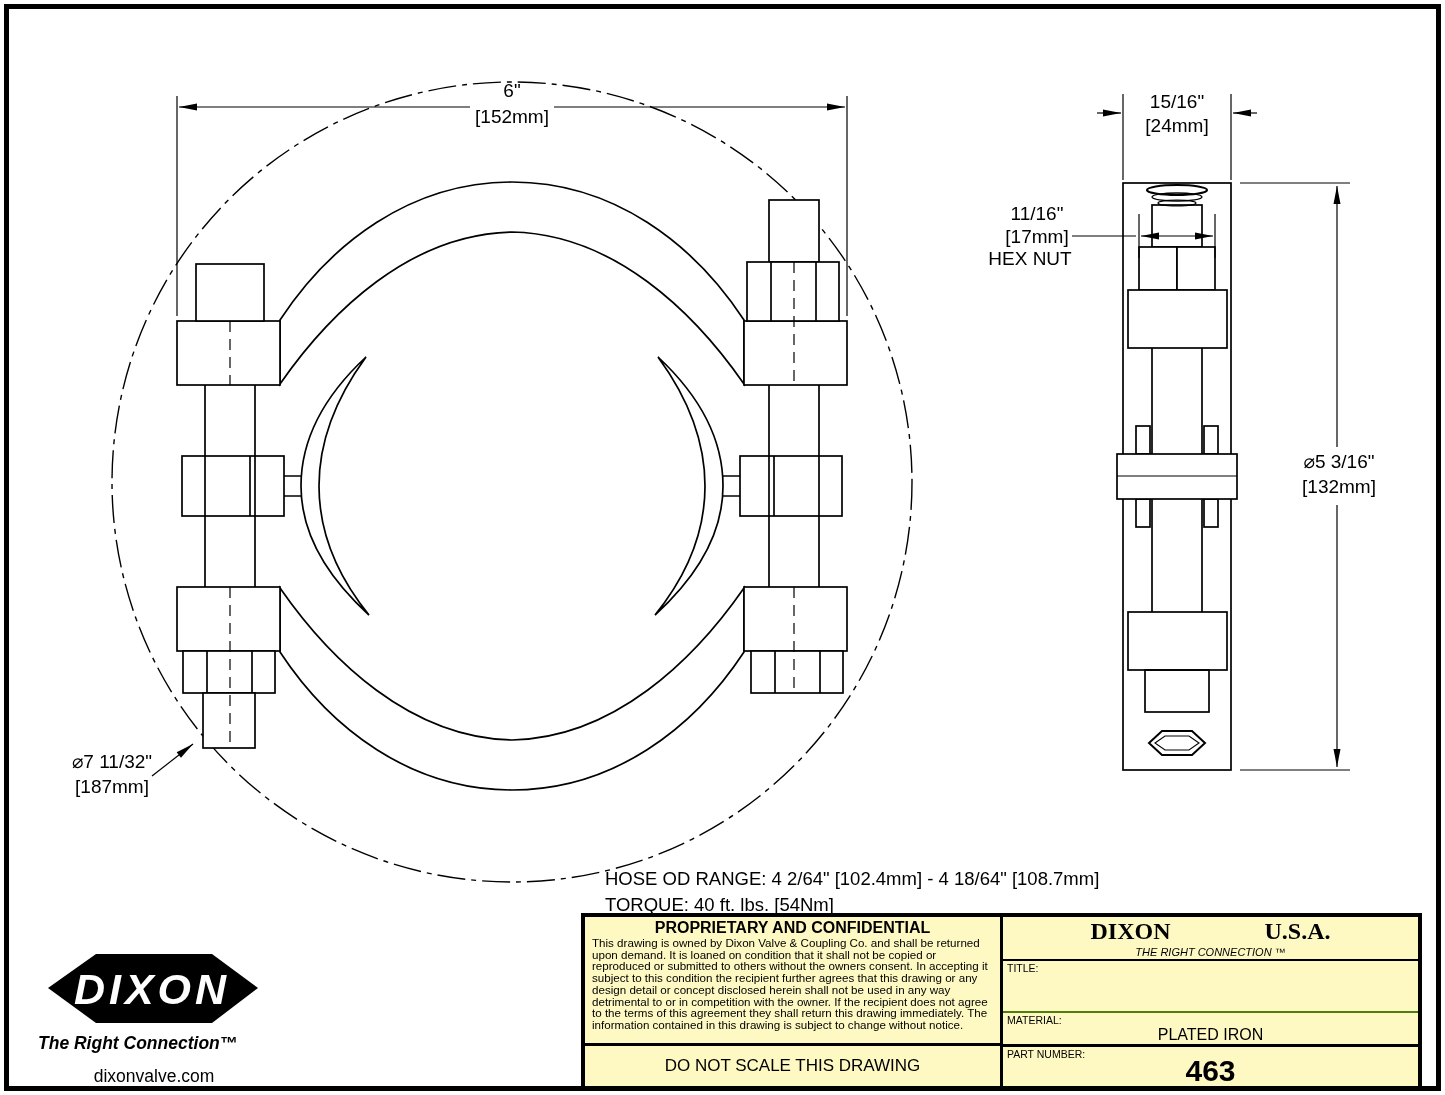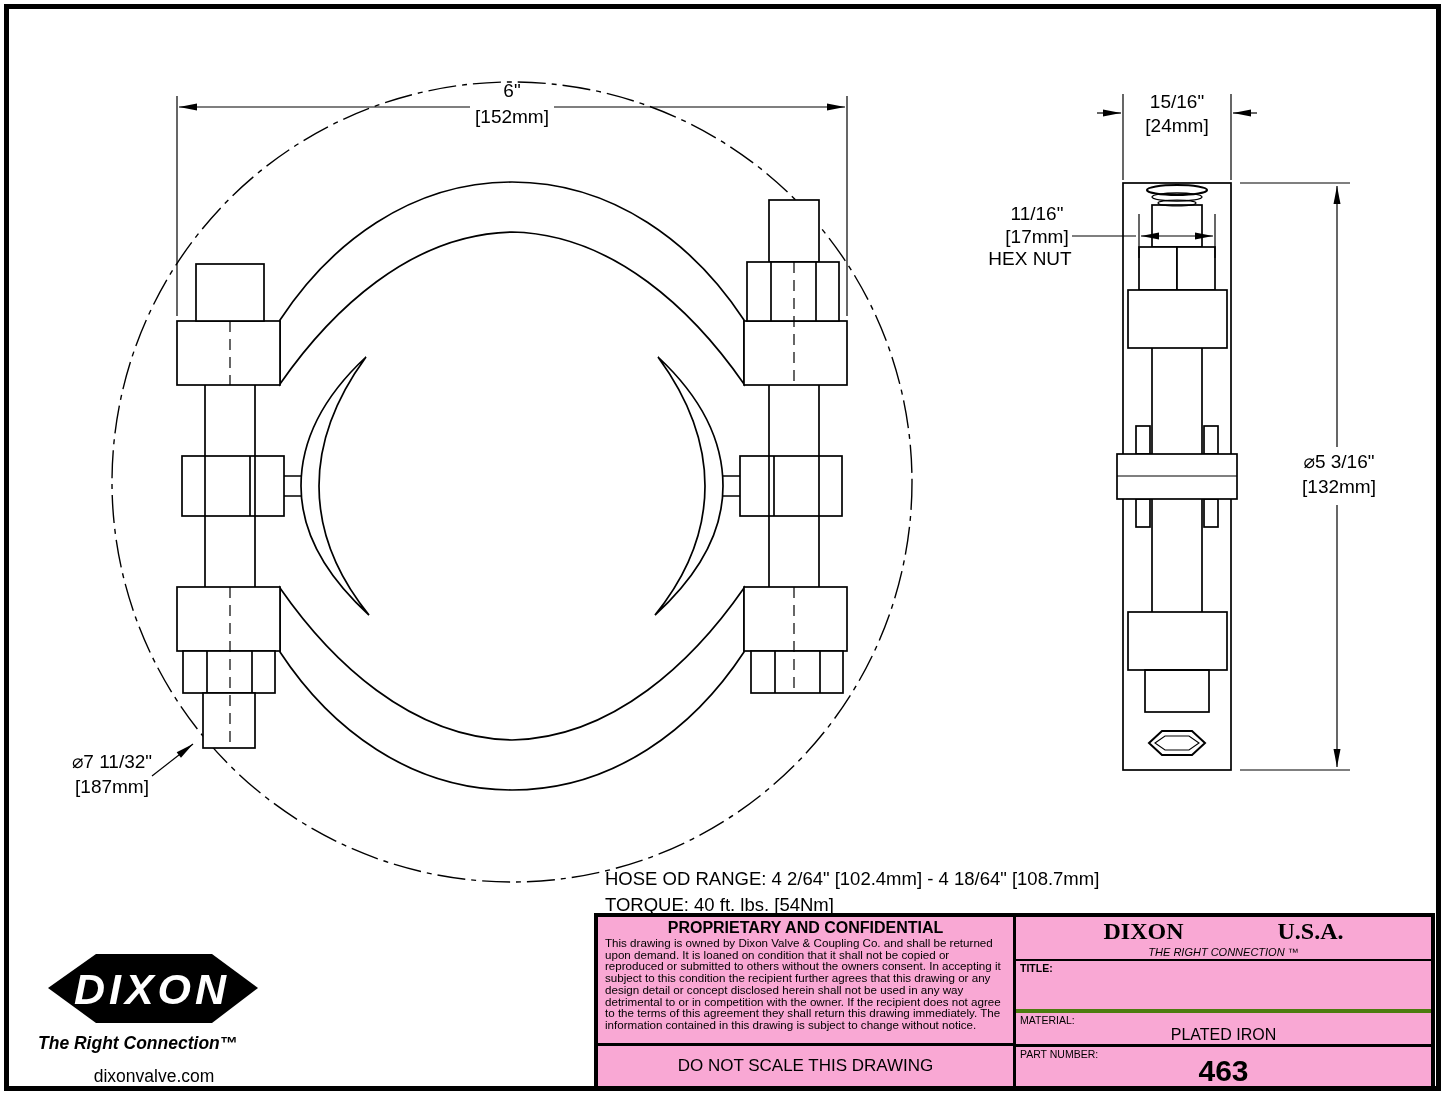--- a/index.html
+++ b/index.html
@@ -9,37 +9,37 @@
     overflow:hidden;
   }
   .page-border { position:absolute; left:4px; top:4px; right:4px; bottom:4px;
     border:5px solid #000; pointer-events:none; }
   #art { position:absolute; left:0; top:0; }
   .lbl { position:absolute; text-align:center; font-size:19px; line-height:1.18;
     white-space:nowrap; }
   .notes { position:absolute; left:605px; font-size:18.5px; white-space:nowrap; }
 
   
-  .tb { position:absolute; left:594px; top:913px; width:841px; height:177px;
-    border:4px solid #000; box-sizing:border-box; display:flex; background:#f9a8d4; }
+  .tb { position:absolute; left:581px; top:913px; width:841px; height:177px;
+    border:4px solid #000; box-sizing:border-box; display:flex; background:#fef9c3; }
   .tb-left { width:418px; border-right:3px solid #000; display:flex;
     flex-direction:column; box-sizing:border-box; }
   .tb-prop { flex:1; padding:2px 7px 0 7px; overflow:hidden; }
   .prop-head { text-align:center; font-weight:bold; font-size:16px; line-height:17px; }
   .prop-body { font-size:11.6px; line-height:11.7px; margin-top:1px; }
   .tb-dns { height:43px; border-top:3px solid #000; display:flex; align-items:center;
     justify-content:center; font-weight:normal; font-size:17px; box-sizing:border-box; }
   .tb-right { flex:1; display:flex; flex-direction:column; box-sizing:border-box; }
   .tb-brand { height:45px; border-bottom:2px solid #000; box-sizing:border-box;
     display:flex; flex-direction:column; align-items:center; justify-content:center; }
   .brand-line { display:flex; align-items:center; gap:14px;
     font-family:"Liberation Serif","DejaVu Serif",serif; font-weight:bold; font-size:24px; }
   .brand-tag { font-style:italic; font-size:11px; margin-top:1px; }
   .tb-row { position:relative; box-sizing:border-box; }
-  .tb-row.title { height:52px; border-bottom:4px solid #4d7c0f;font-weight:bold; }
+  .tb-row.title { height:52px; border-bottom:2px solid #4d7c0f; }
   .tb-row.material { flex:1; }
   .tb-row.part { height:43px; border-top:3px solid #000; }
   .tb-label { position:absolute; top:1px; left:4px; font-size:10.5px; }
   .tb-value { text-align:center; font-size:16px; padding-top:17px; }
   .tb-row.material .tb-value { padding-top:13px; }
   .part-value { text-align:center; font-size:30px; font-weight:bold; padding-top:9px;
     line-height:1; }
 
   
   .ft-tag { position:absolute; left:38px; top:1033px; width:232px; 

